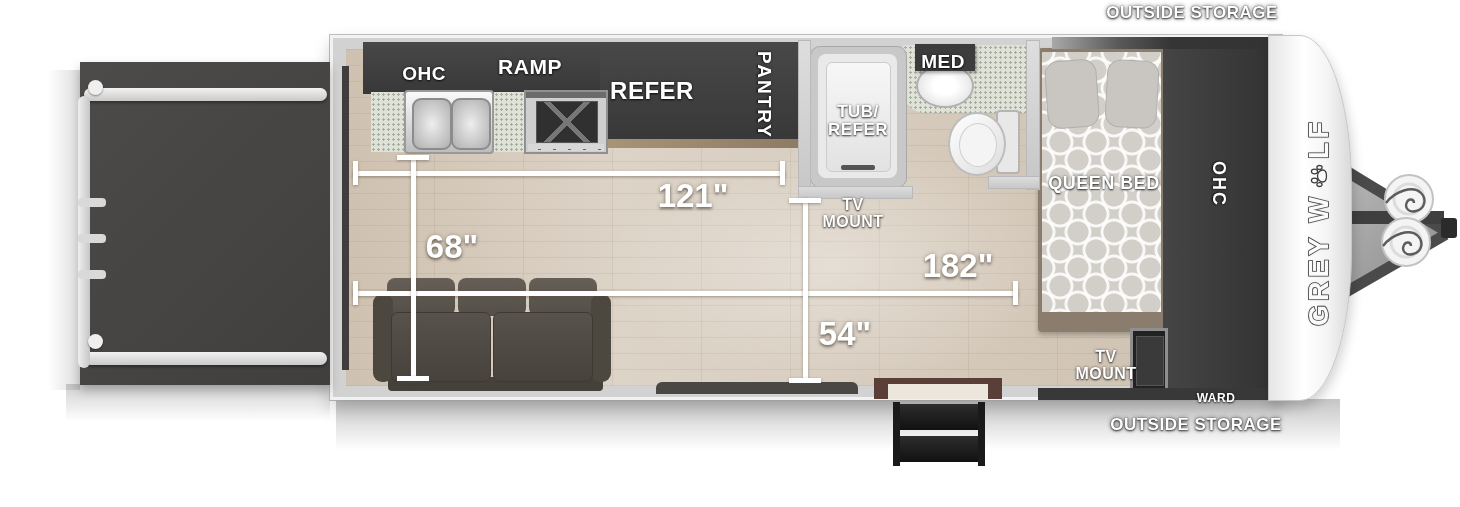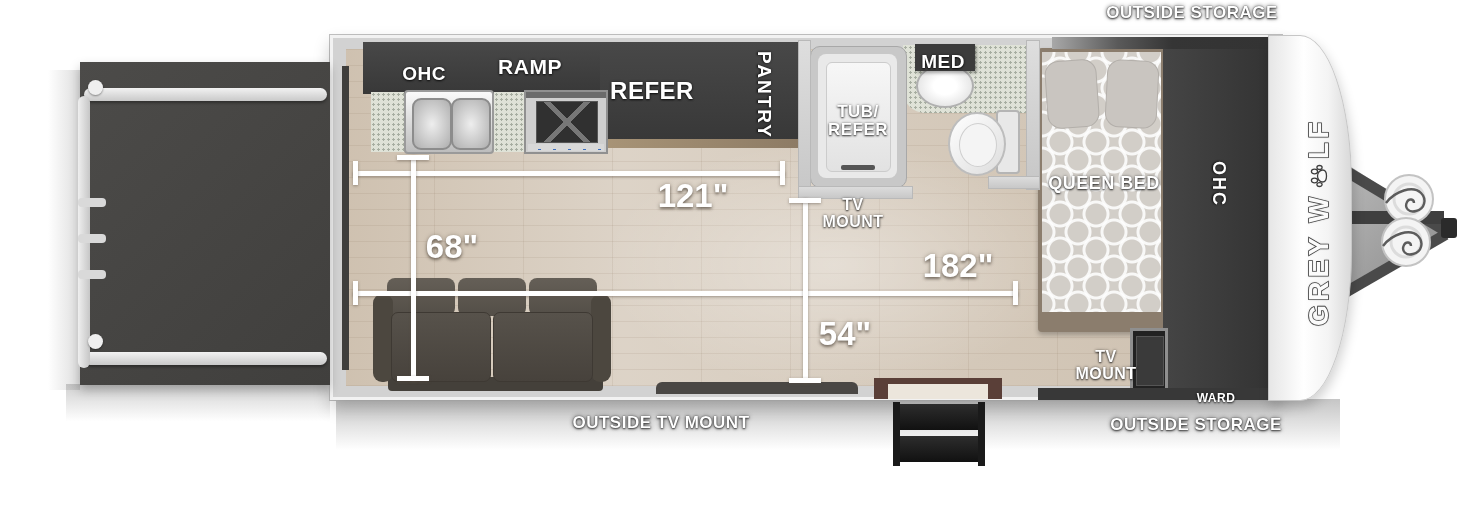--- a/index.html
+++ b/index.html
@@ -180,15 +180,14 @@
   <div class="lbl" style="left:853px;top:213px;font-size:16px;">TV
 MOUNT</div>
   <div class="lbl" style="left:1104px;top:184px;font-size:18px;">QUEEN BED</div>
   <div class="lbl vert" style="left:1218px;top:184px;font-size:18px;">OHC</div>
   <div class="lbl" style="left:1216px;top:362px;font-size:12px;margin-top:36px;">WARD</div>
   <div class="lbl" style="left:1106px;top:365px;font-size:16px;">TV
 MOUNT</div>
 
   <div class="lbl halo" style="left:1192px;top:13px;font-size:17px;">OUTSIDE STORAGE</div>
   <div class="lbl halo" style="left:1196px;top:425px;font-size:17px;">OUTSIDE STORAGE</div>
-  <div class="lbl halo" style="left:661px;top:423px;font-size:17px;">OUTSIDE TV MOUNT</div>
 
 </div>
 
 </body></html>

